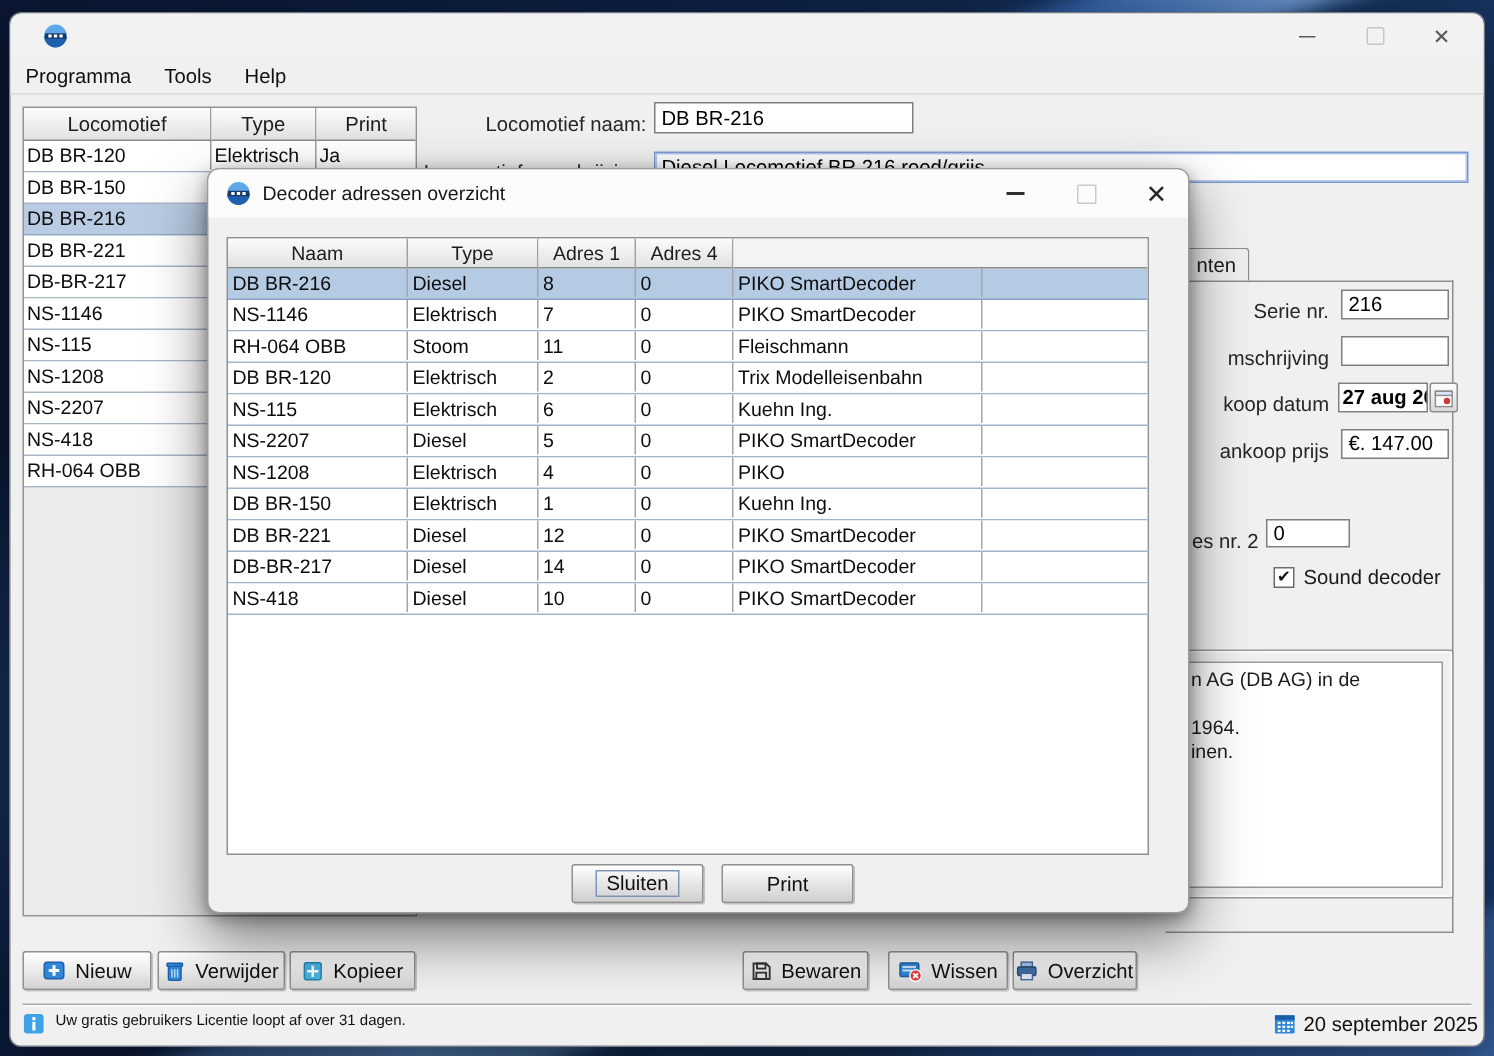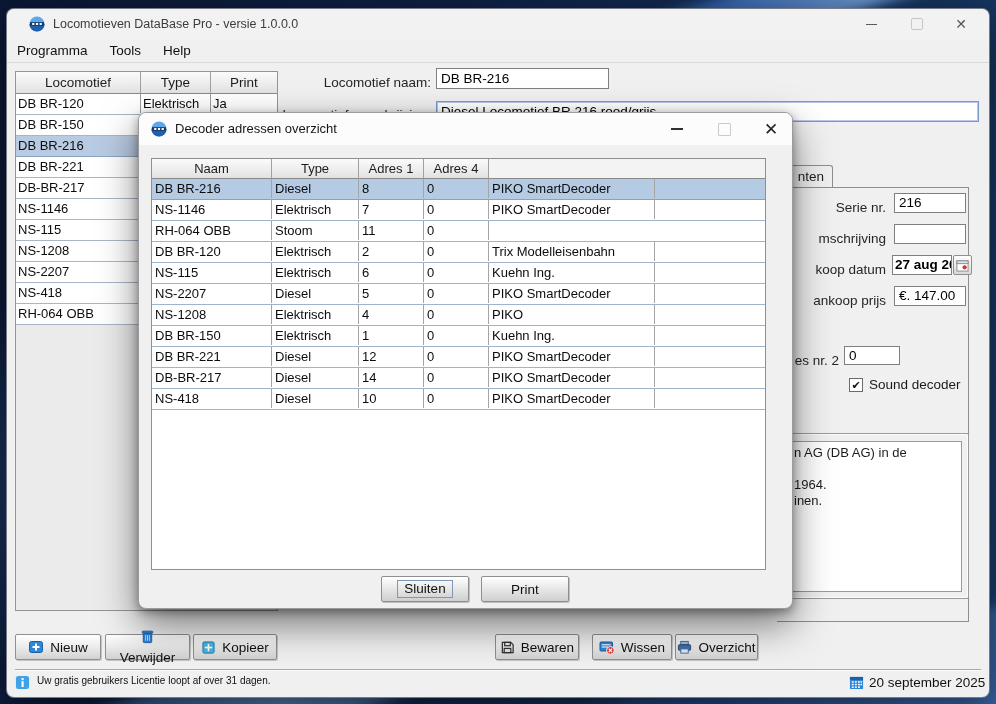--- a/index.html
+++ b/index.html
@@ -124,21 +124,20 @@
   <div class="main-window">
     <div class="mw-titlebar">
       <svg class="app-ico" viewBox="0 0 16 16">
         <circle cx="8" cy="8" r="7.6" fill="#5ea7e8"></circle>
         <path d="M.4 8 a7.6 7.6 0 0 0 15.2 0 z" fill="#1f5fae"></path>
         <rect x="1" y="6.2" width="14" height="3.6" fill="#163a64"></rect>
         <rect x="3.2" y="7" width="2.2" height="2" fill="#fff"></rect>
         <rect x="6.9" y="7" width="2.2" height="2" fill="#fff"></rect>
         <rect x="10.6" y="7" width="2.2" height="2" fill="#fff"></rect>
       </svg>
-      <span class="mw-title">Locomotieven DataBase Pro - versie 1.0.0.0</span>
       <div class="capbtn" style="right:98px;">
           <span class="glyph-min"></span>
         </div>
       <div class="capbtn" style="right:52px;">
           <span class="glyph-max"></span>
         </div>
       <div class="capbtn" style="right:8px;">
           <span class="glyph-close">✕</span>
         </div>
     </div>
@@ -256,21 +255,21 @@
     </div>
 
     <div class="btn" style="left:8px;top:625px;width:86px;">
       <svg width="16" height="16" viewBox="0 0 16 16">
         <rect x="1.5" y="2.5" width="13" height="11" rx="2" fill="#2e86d8" stroke="#1c5ea8"></rect>
         <rect x="7" y="4.5" width="2" height="7" fill="#fff"></rect>
           <rect x="4.5" y="7" width="7" height="2" fill="#fff"></rect>
       </svg>
       <span>Nieuw</span>
     </div>
-    <div class="btn" style="left:98px;top:625px;width:85px;flex-direction:column;">
+    <div class="btn" style="left:98px;top:625px;width:85px;">
       <svg width="15" height="15" viewBox="0 0 16 16">
         <rect x="3.5" y="4.5" width="9" height="10" rx="1" fill="#2e86d8" stroke="#1c5ea8"></rect>
         <rect x="2.5" y="2.3" width="11" height="2.2" rx="0.5" fill="#2e86d8" stroke="#1c5ea8"></rect>
         <line x1="6" y1="6.5" x2="6" y2="12.5" stroke="#bfe0f8"></line>
           <line x1="8" y1="6.5" x2="8" y2="12.5" stroke="#bfe0f8"></line>
         <line x1="10" y1="6.5" x2="10" y2="12.5" stroke="#bfe0f8"></line>
       </svg>
       <span>Verwijder</span>
     </div>
     <div class="btn" style="left:186px;top:625px;width:84px;">
@@ -380,20 +379,21 @@
             <div class="dec-cell dc2">7</div>
             <div class="dec-cell dc3">0</div>
             <div class="dec-cell dc4">PIKO SmartDecoder</div>
             <div class="dec-cell dc-fill"></div>
           </div>
           <div class="dec-row">
             <div class="dec-cell dc0">RH-064 OBB</div>
             <div class="dec-cell dc1">Stoom</div>
             <div class="dec-cell dc2">11</div>
             <div class="dec-cell dc3">0</div>
+            <div class="dec-cell dc4">Fleischmann</div>
             <div class="dec-cell dc-fill"></div>
           </div>
           <div class="dec-row">
             <div class="dec-cell dc0">DB BR-120</div>
             <div class="dec-cell dc1">Elektrisch</div>
             <div class="dec-cell dc2">2</div>
             <div class="dec-cell dc3">0</div>
             <div class="dec-cell dc4">Trix Modelleisenbahn</div>
             <div class="dec-cell dc-fill"></div>
           </div>

